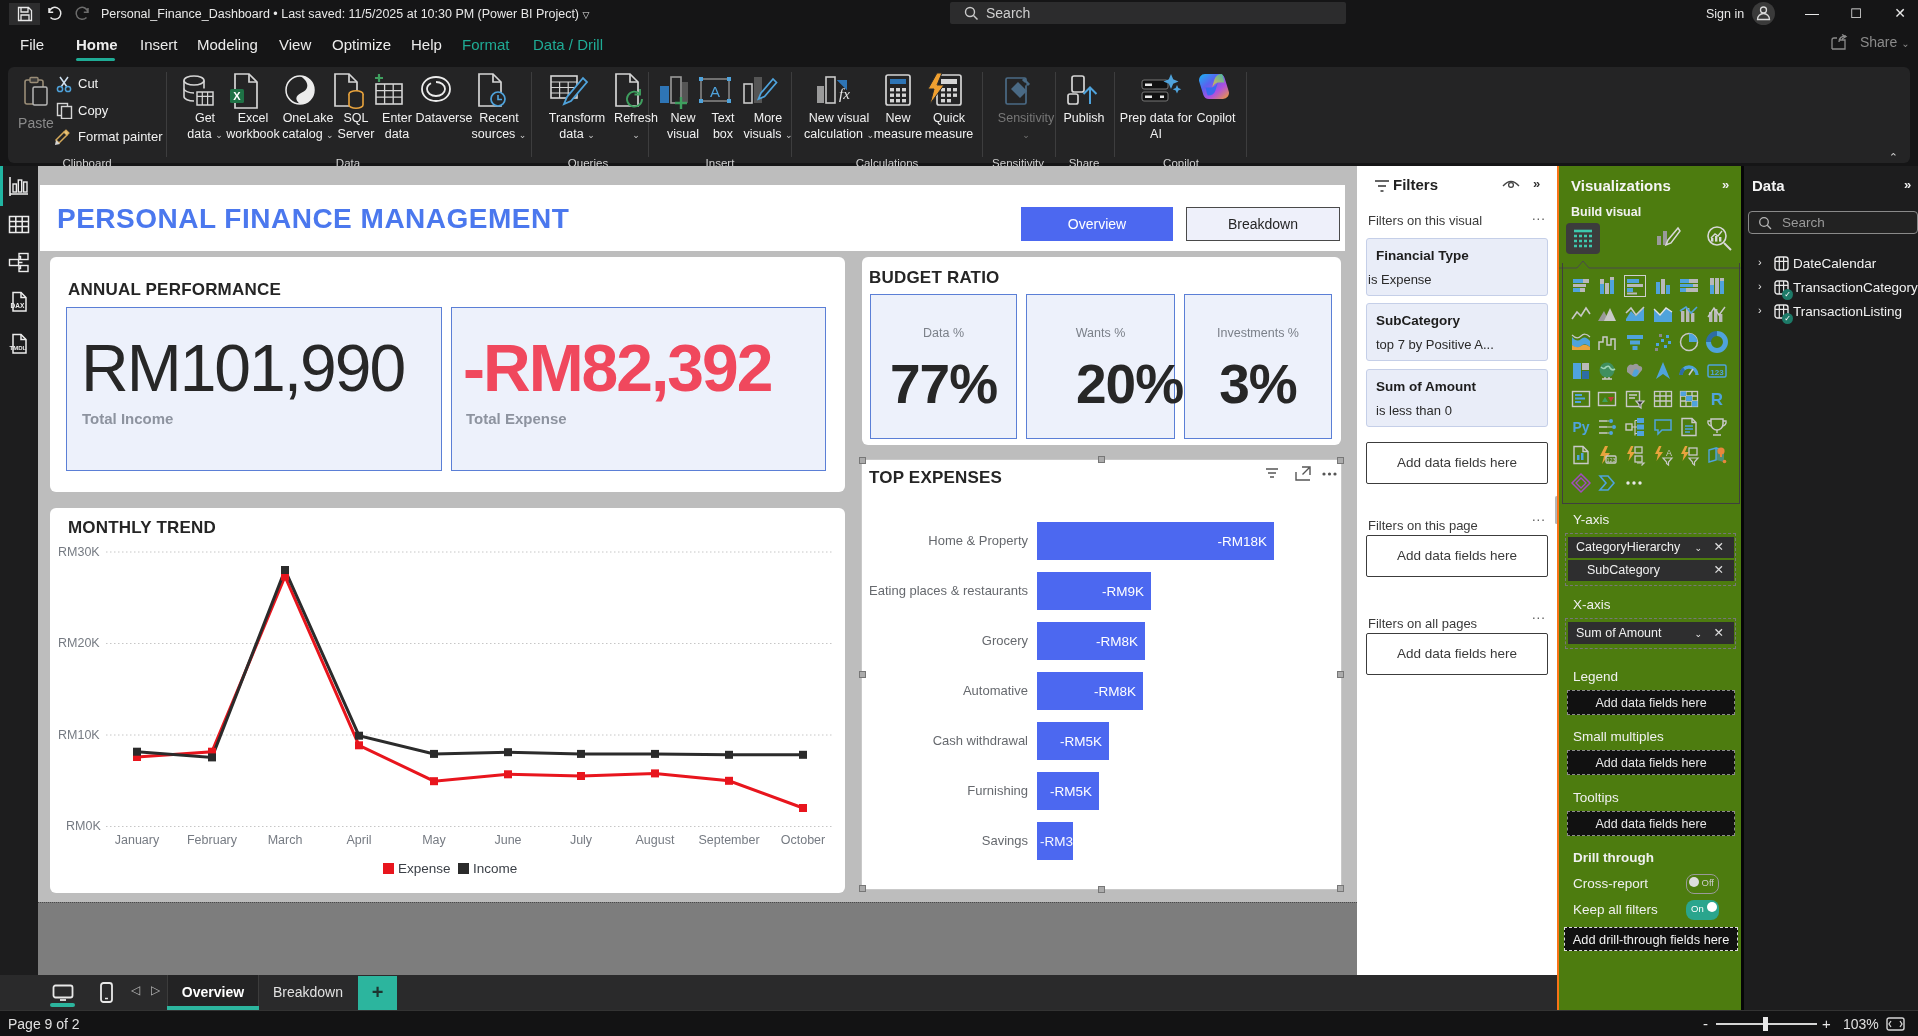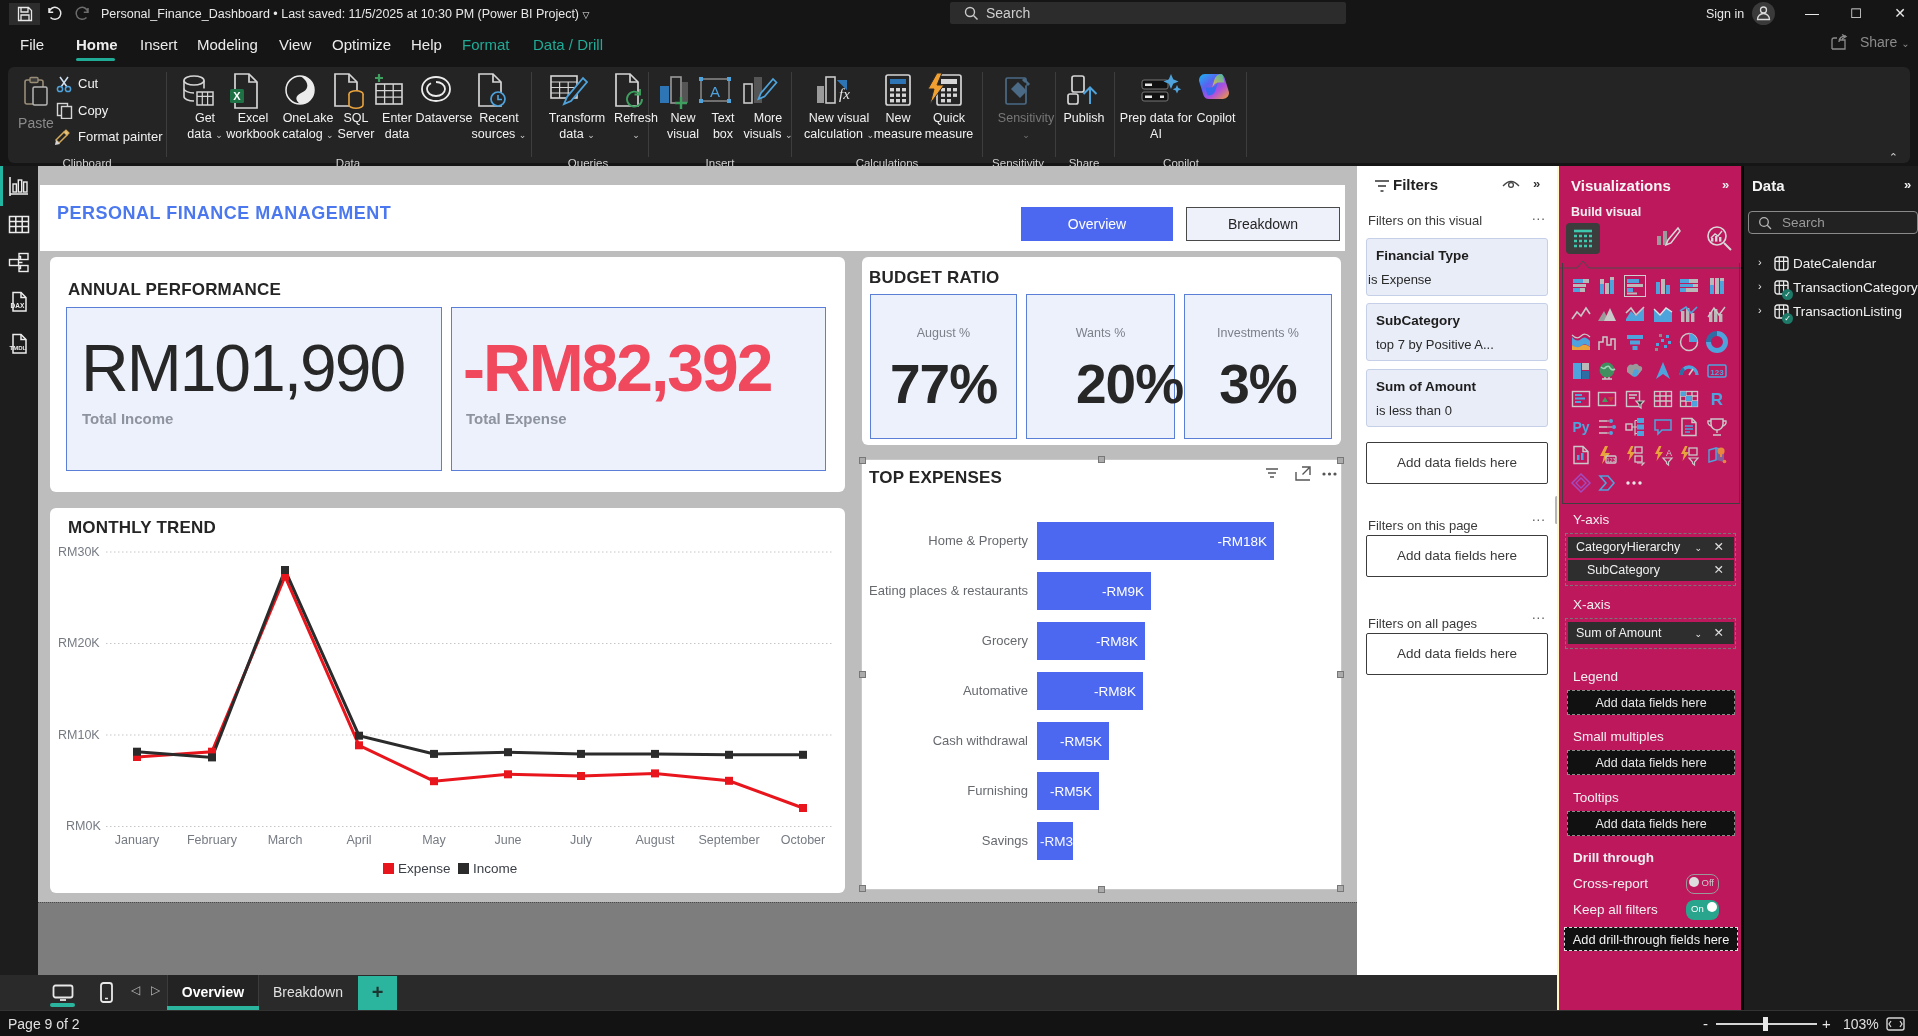--- a/index.html
+++ b/index.html
@@ -32,30 +32,30 @@
 
 #sharebtn { position:absolute; left:1830px; top:33px; width:88px; height:27px; color:#8b8b8b; font-size:14px; }
 
 #sidebar { position:absolute; left:0; top:166px; width:38px; height:844px; background:#1d1d1e; }
 #sidebar .sel { position:absolute; left:0; top:0; width:3px; height:40px; background:#21b5a2; }
 .sbicon { position:absolute; left:7px; width:24px; height:24px; }
 
 #canvas { position:absolute; left:38px; top:166px; width:1319px; height:809px; background:#bdbdbd; }
 #canvasbottom { position:absolute; left:38px; top:902px; width:1319px; height:73px; background:#7d7d7d; border-top:1px dotted #4a4a4a; }
 #pagetitleband { position:absolute; left:40px; top:185px; width:1305px; height:66px; background:#fff; }
-#pagetitle { position:absolute; left:57px; top:203px; font-size:18px; font-weight:bold; color:#4b78ee; letter-spacing:0.5px; }
+#pagetitle { position:absolute; left:57px; top:203px; font-size:28px; font-weight:bold; color:#4b78ee; letter-spacing:0.5px; }
 .navbtn { position:absolute; top:207px; height:34px; font-size:14px; text-align:center; }
 #btn-overview { left:1021px; width:152px; background:#4c68f0; color:#fff; line-height:34px; }
 #btn-breakdown { left:1186px; width:154px; background:#eef0fa; color:#252525; border:1px solid #4a4a4a; line-height:32px; }
 .card { position:absolute; background:#fff; border-radius:6px; }
 .cardtitle { position:absolute; font-size:17px; font-weight:bold; color:#252525; letter-spacing:0.2px; }
 .kpibox { position:absolute; background:#edf1fb; border:1px solid #5b7fd6; }
 
 #filters { position:absolute; left:1357px; top:166px; width:200px; height:809px; background:#fff; }
-#vizpanel { position:absolute; left:1557px; top:166px; width:184px; height:844px; background:#be185d; border-left:2px solid #fef9c3; }
+#vizpanel { position:absolute; left:1557px; top:166px; width:184px; height:844px; background:#4d7c0f; border-left:2px solid #f97316; }
 #datapanel { position:absolute; left:1741px; top:166px; width:177px; height:844px; background:#1d1d1e; border-left:3px solid #060607; }
 .vg { position:absolute; width:22px; height:22px; }
 svg.vg { overflow:visible; }
 .wlbl { position:absolute; left:14px; font-size:13.5px; color:#f0f0f0; }
 .wbox { position:absolute; left:8px; width:168px; border:1px dashed #8a8a8a; background:#111; color:#e8e8e8; font-size:12.5px; text-align:center; }
 .frow { position:absolute; background:#2e2e2f; color:#f0f0f0; font-size:12.5px; }
 .tgl { position:absolute; width:33px; height:20px; border-radius:8px; font-size:9.5px; }
 
 #tabbar { position:absolute; left:0; top:975px; width:1557px; height:35px; background:#2a2a2b; }
 #statusbar { position:absolute; left:0; top:1010px; width:1918px; height:26px; background:#131314; border-top:1px solid #333; color:#e0e0e0; font-size:14px; }
@@ -411,21 +411,21 @@
   <div class="abs" style="left:81px;top:330px;font-size:66px;font-weight:normal;color:#272727;letter-spacing:-2px">RM101,990</div>
   <div class="abs" style="left:82px;top:410px;font-size:15px;font-weight:bold;color:#8d939f">Total Income</div>
   <div class="abs" style="left:463px;top:330px;font-size:66px;font-weight:bold;color:#f0485d;letter-spacing:-2px">-RM82,392</div>
   <div class="abs" style="left:466px;top:410px;font-size:15px;font-weight:bold;color:#8d939f">Total Expense</div>
 
   <div class="card" style="left:862px;top:257px;width:479px;height:188px"></div>
   <div class="cardtitle" style="left:869px;top:268px">BUDGET RATIO</div>
   <div class="kpibox" style="left:870px;top:294px;width:147px;height:145px"></div>
   <div class="kpibox" style="left:1026px;top:294px;width:149px;height:145px"></div>
   <div class="kpibox" style="left:1184px;top:294px;width:148px;height:145px"></div>
-  <div class="abs" style="left:870px;top:326px;width:147px;text-align:center;font-size:12.5px;color:#7b8089">August %</div>
+  <div class="abs" style="left:870px;top:326px;width:147px;text-align:center;font-size:12.5px;color:#7b8089">Data %</div>
   <div class="abs" style="left:1026px;top:326px;width:149px;text-align:center;font-size:12.5px;color:#7b8089">Wants %</div>
   <div class="abs" style="left:1184px;top:326px;width:148px;text-align:center;font-size:12.5px;color:#7b8089">Investments %</div>
   <div class="abs" style="left:870px;top:352px;width:147px;text-align:center;font-size:55px;font-weight:bold;color:#272727;letter-spacing:-1px">77%</div>
   <div class="abs" style="left:1076px;top:352px;width:149px;font-size:55px;font-weight:bold;color:#272727;letter-spacing:-1px">20%</div>
   <div class="abs" style="left:1184px;top:352px;width:148px;text-align:center;font-size:55px;font-weight:bold;color:#272727;letter-spacing:-1px">3%</div>
 
   <div class="card" style="left:50px;top:508px;width:795px;height:385px"></div>
   <div class="cardtitle" style="left:68px;top:518px">MONTHLY TREND</div>
   <svg class="abs" style="left:50px;top:508px" width="795" height="385" viewBox="0 0 795 385">
     <g stroke="#c6c6c6" stroke-width="1" stroke-dasharray="1.5,2.5">

